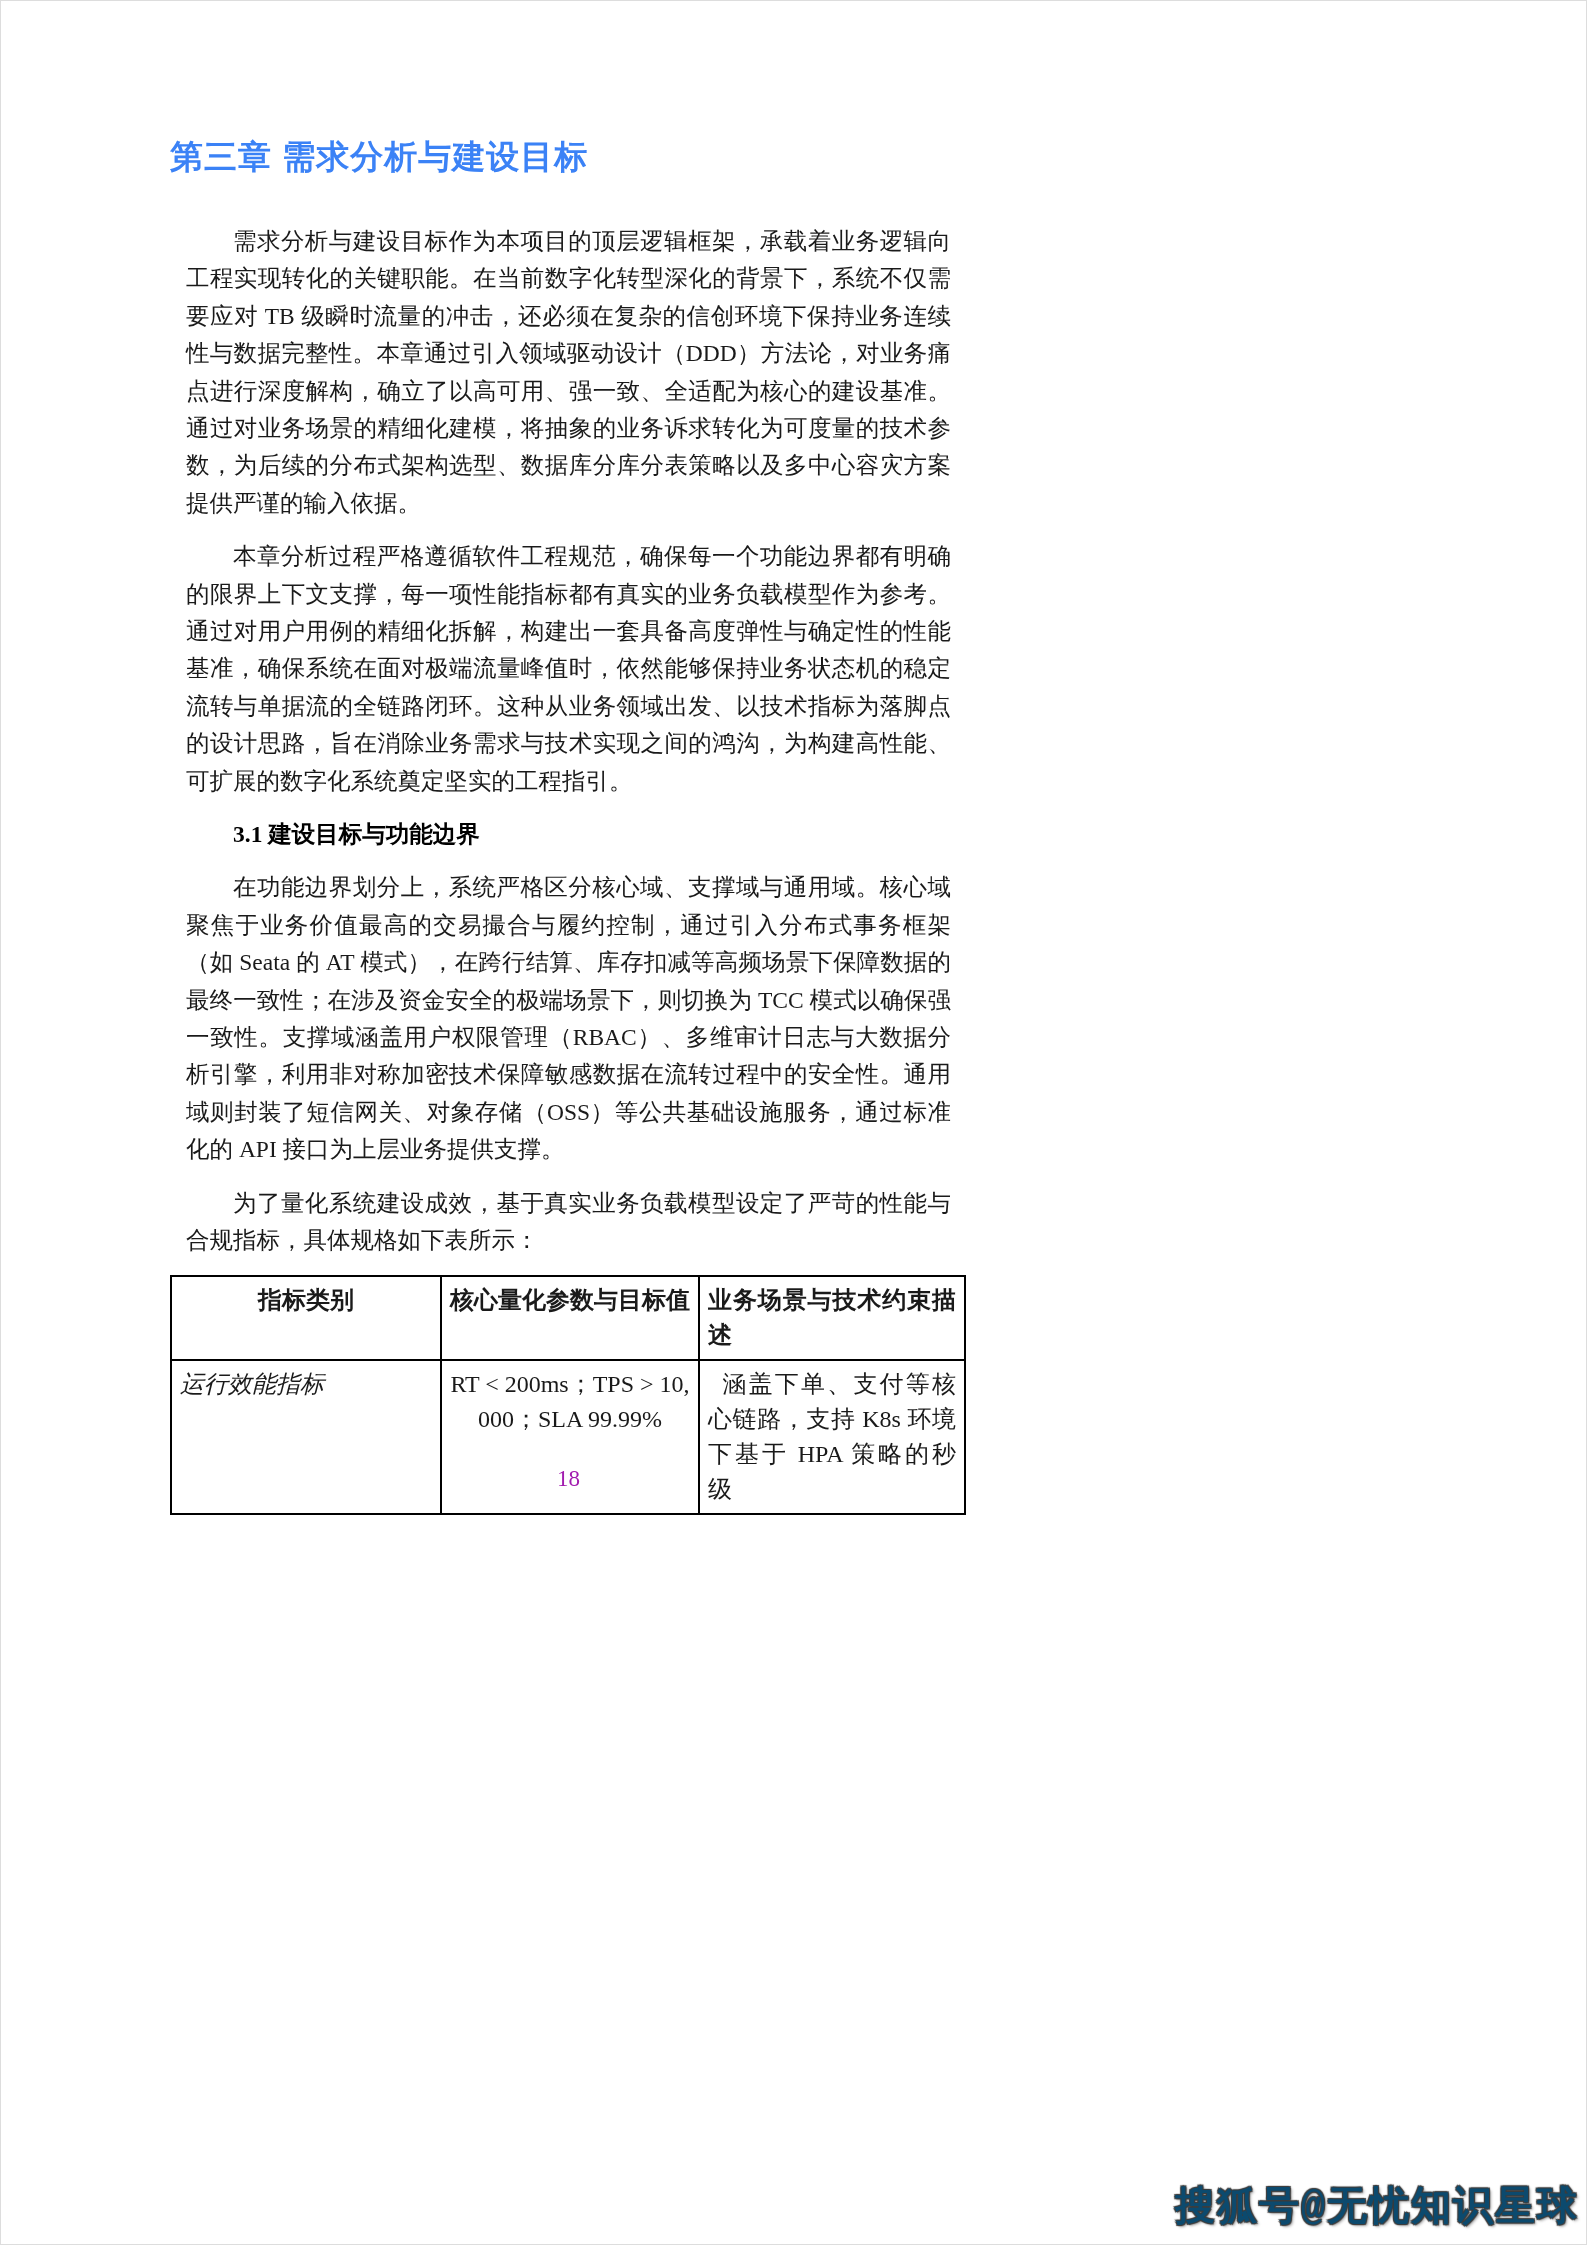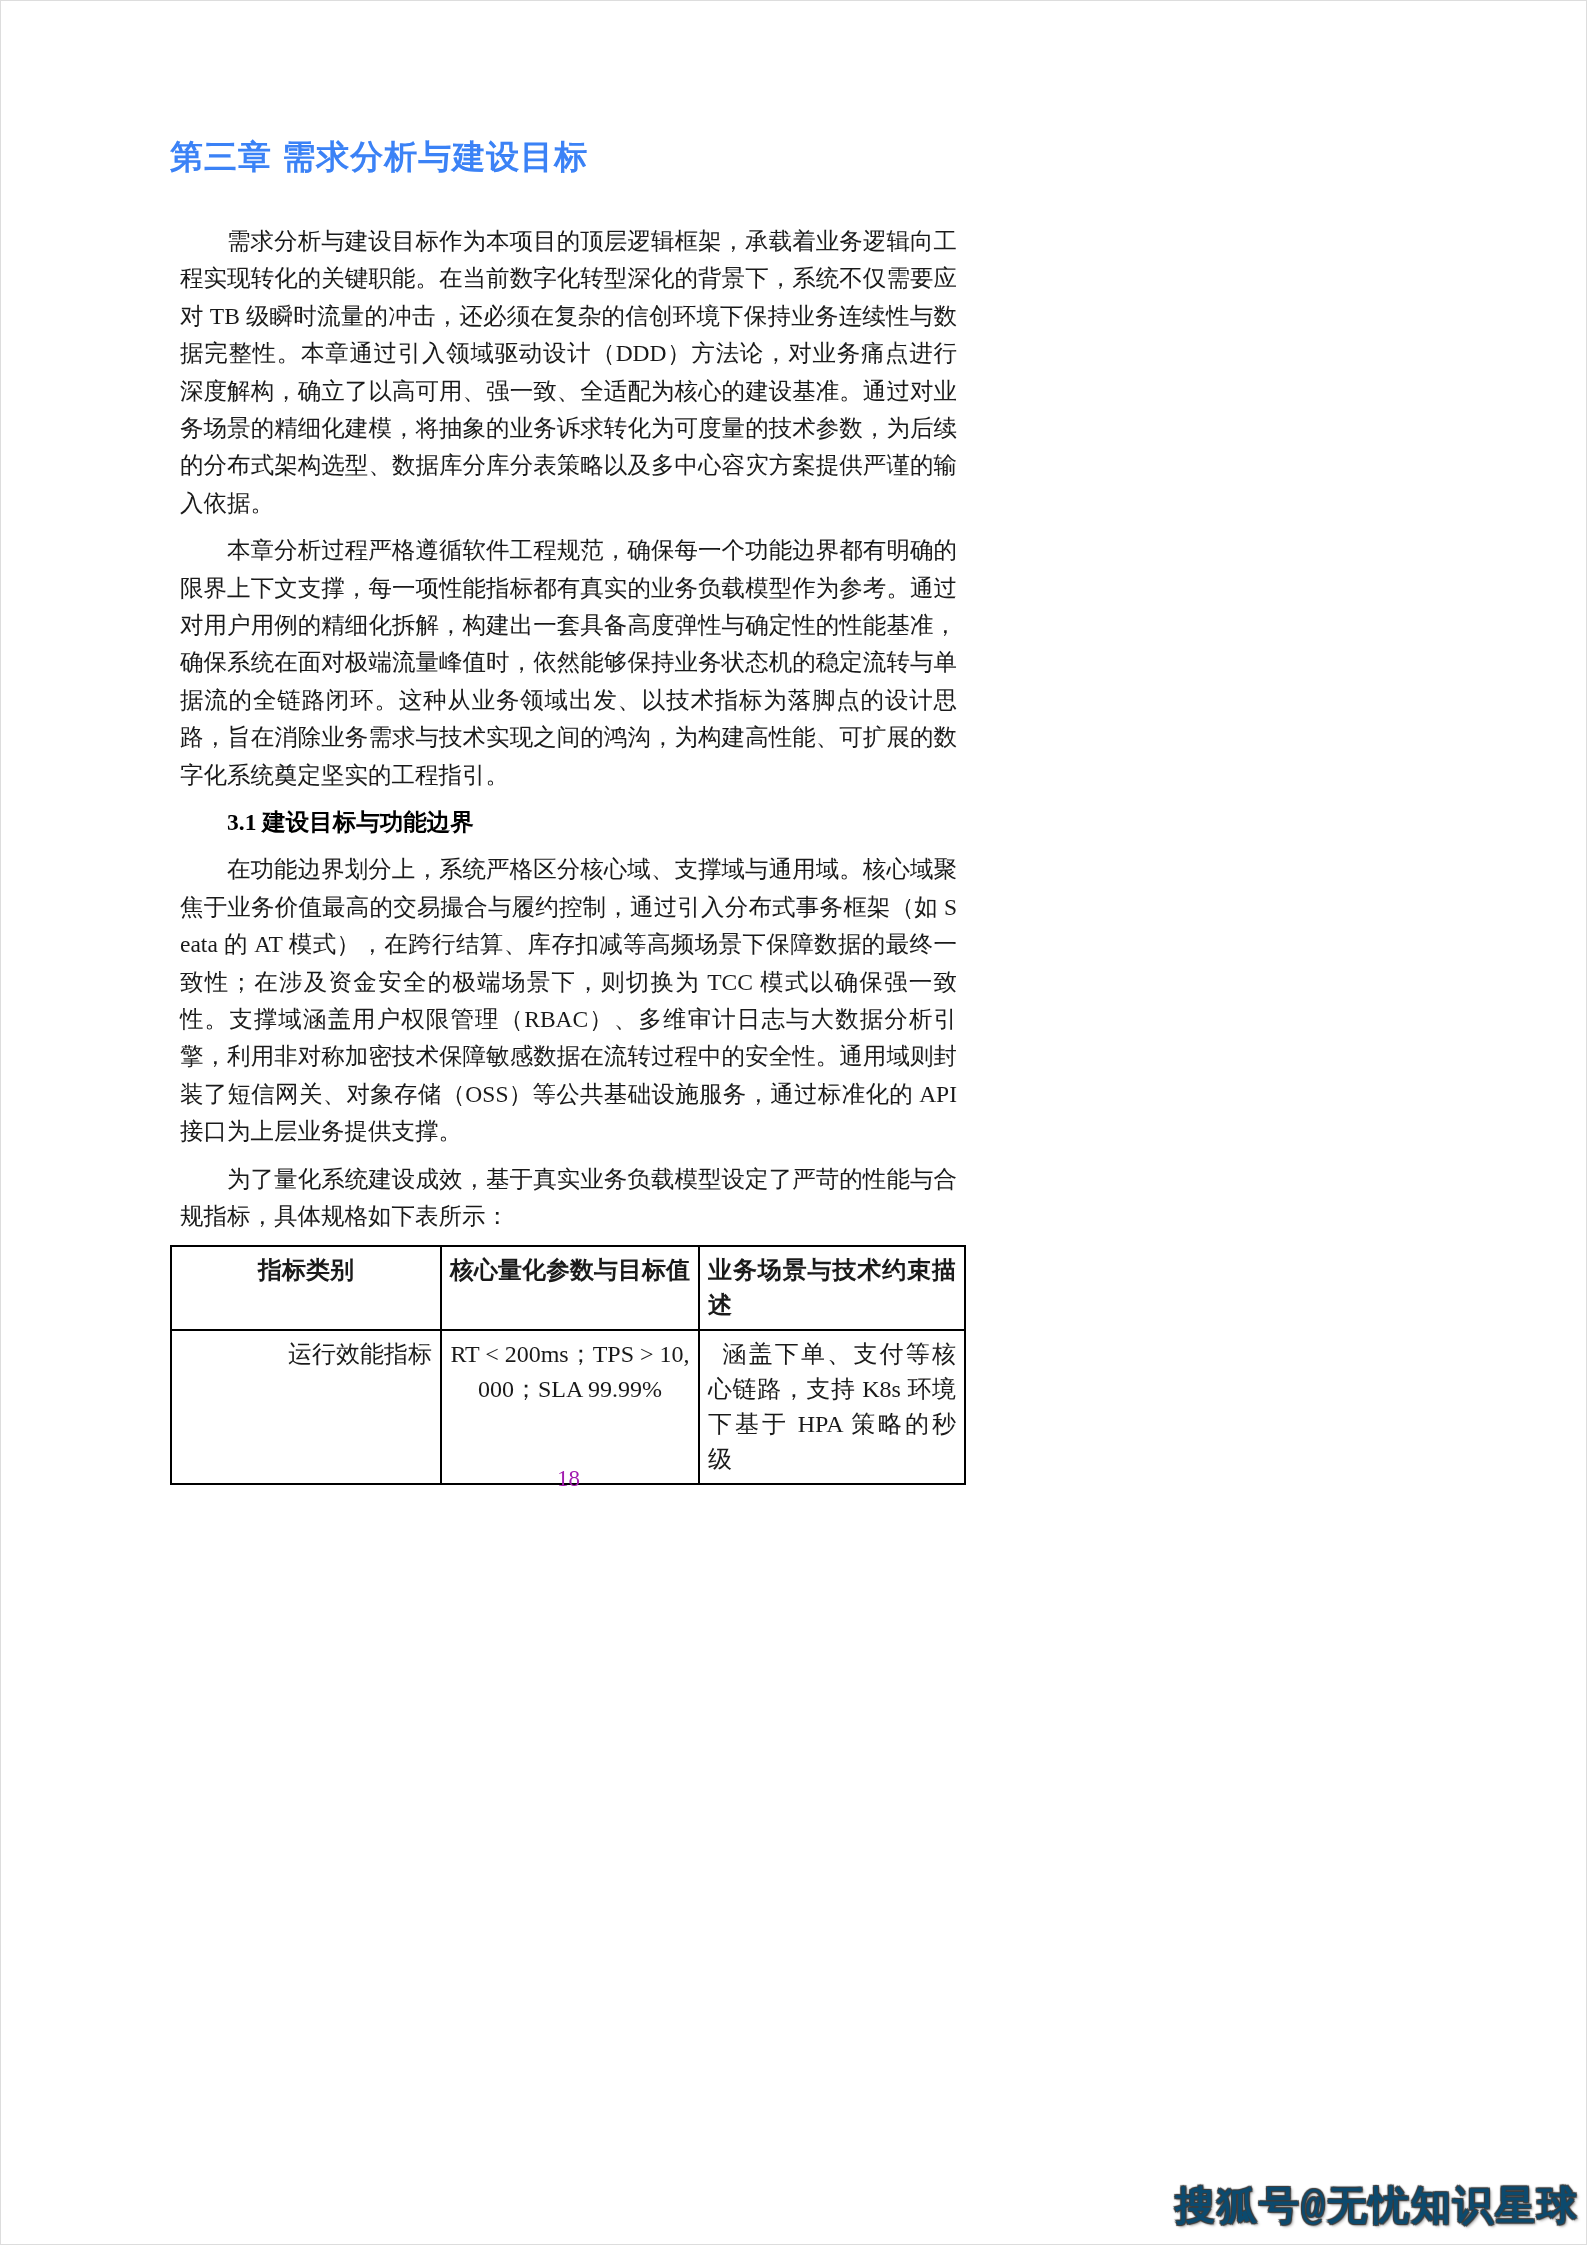--- a/index.html
+++ b/index.html
@@ -18,21 +18,21 @@
   .content {
     position:absolute; left:170px; top:136px; width:797px;
   }
   .chapter-title {
     margin:0 0 44px 0;
     font-family:"Liberation Sans","DejaVu Sans",sans-serif;
     font-size:33px; font-weight:700; color:#3b82f6;
     line-height:1.3; letter-spacing:1px;
   }
   p.body {
-    margin:10px;
+    margin:16px;
     font-size:23.5px;
     line-height:37.4px;
     text-align:justify;
     text-indent:2em;
     word-break:break-all;
   }
   p.section-heading {
     font-weight:700;
     color:#000000;
     font-family:Liberation Serif, serif;
@@ -46,21 +46,21 @@
   }
   table.metrics th, table.metrics td {
     border:2px solid #000000;
     padding:6px 8px;
     line-height:35px;
     vertical-align:top;
     word-break:break-all;
   }
   table.metrics th { font-weight:700; text-align:justify; }
   table.metrics th.c1 { text-align:center; }
-  table.metrics td.c1 { text-align:right; height:122px; }
+  table.metrics td.c1 { text-align:left; height:122px;font-style:italic; }
   table.metrics td.c2 { text-align:center; }
   table.metrics td.c3 { text-align:justify; text-indent:0.6em;margin-top:48px; }
   .pagenum {
     position:absolute; top:1466px; left:170px; width:797px;
     text-align:center; font-size:23px; color:#a21caf;
   }
   .watermark {
     position:absolute; right:8px; bottom:12px;
     font-family:Liberation Mono, monospace;
     font-size:40px; font-weight:700; letter-spacing:2px;

